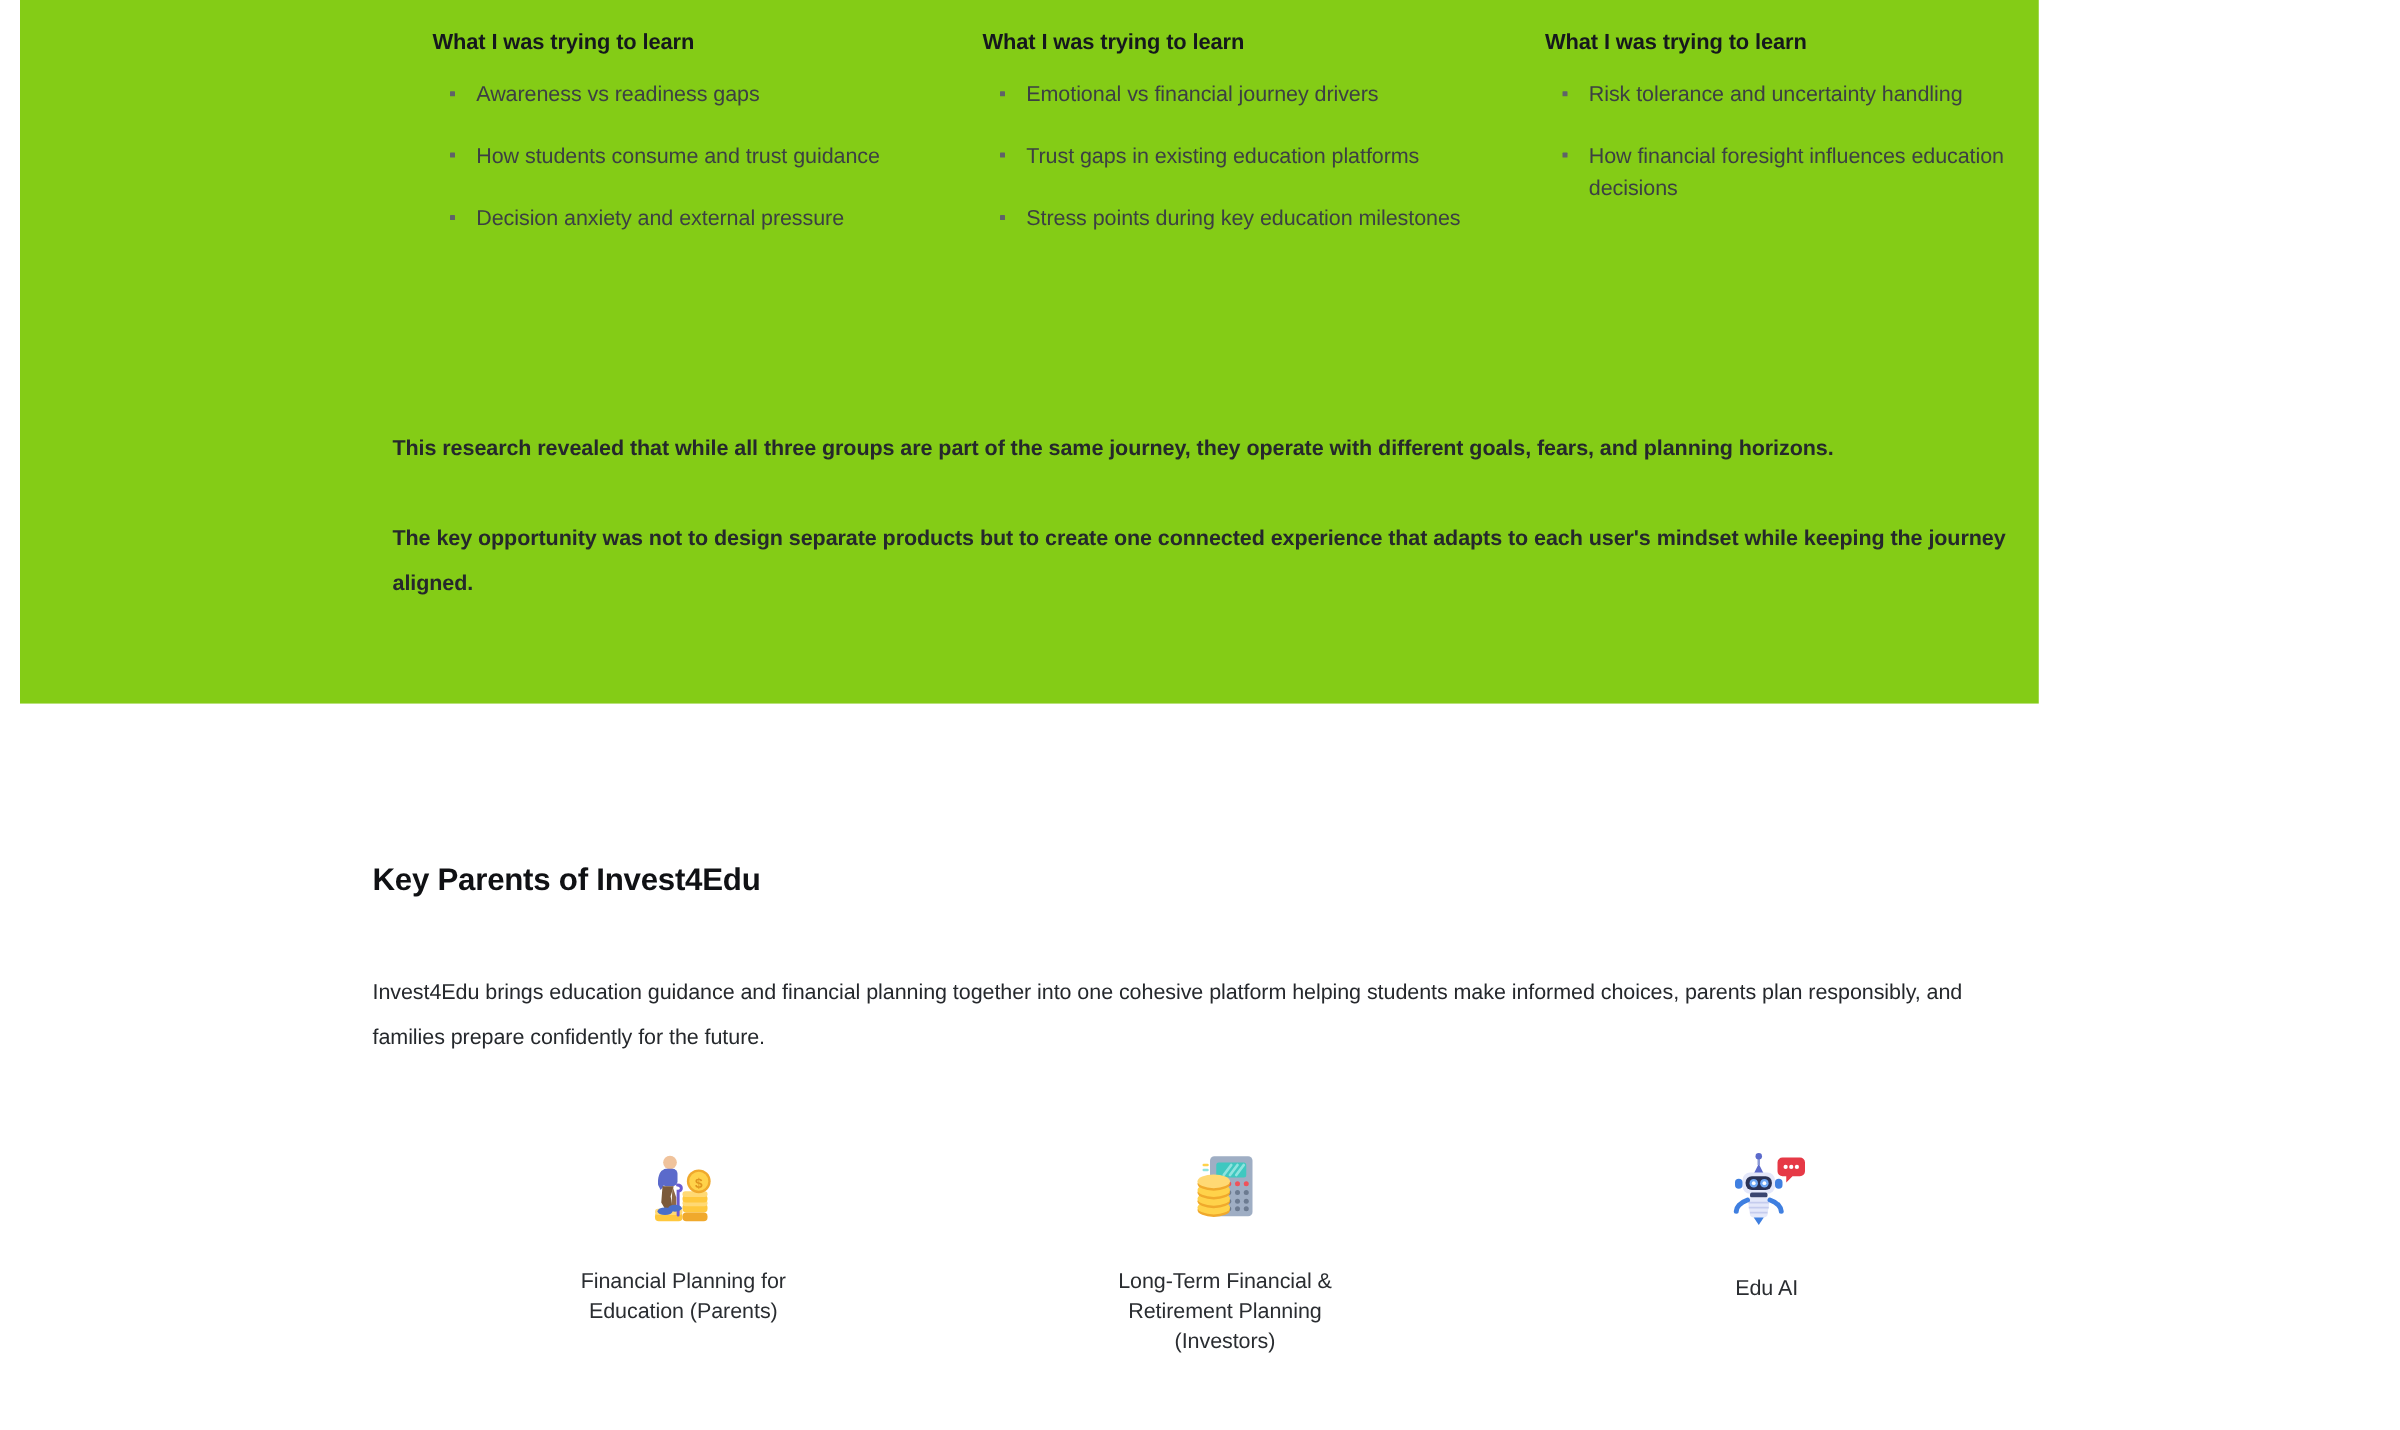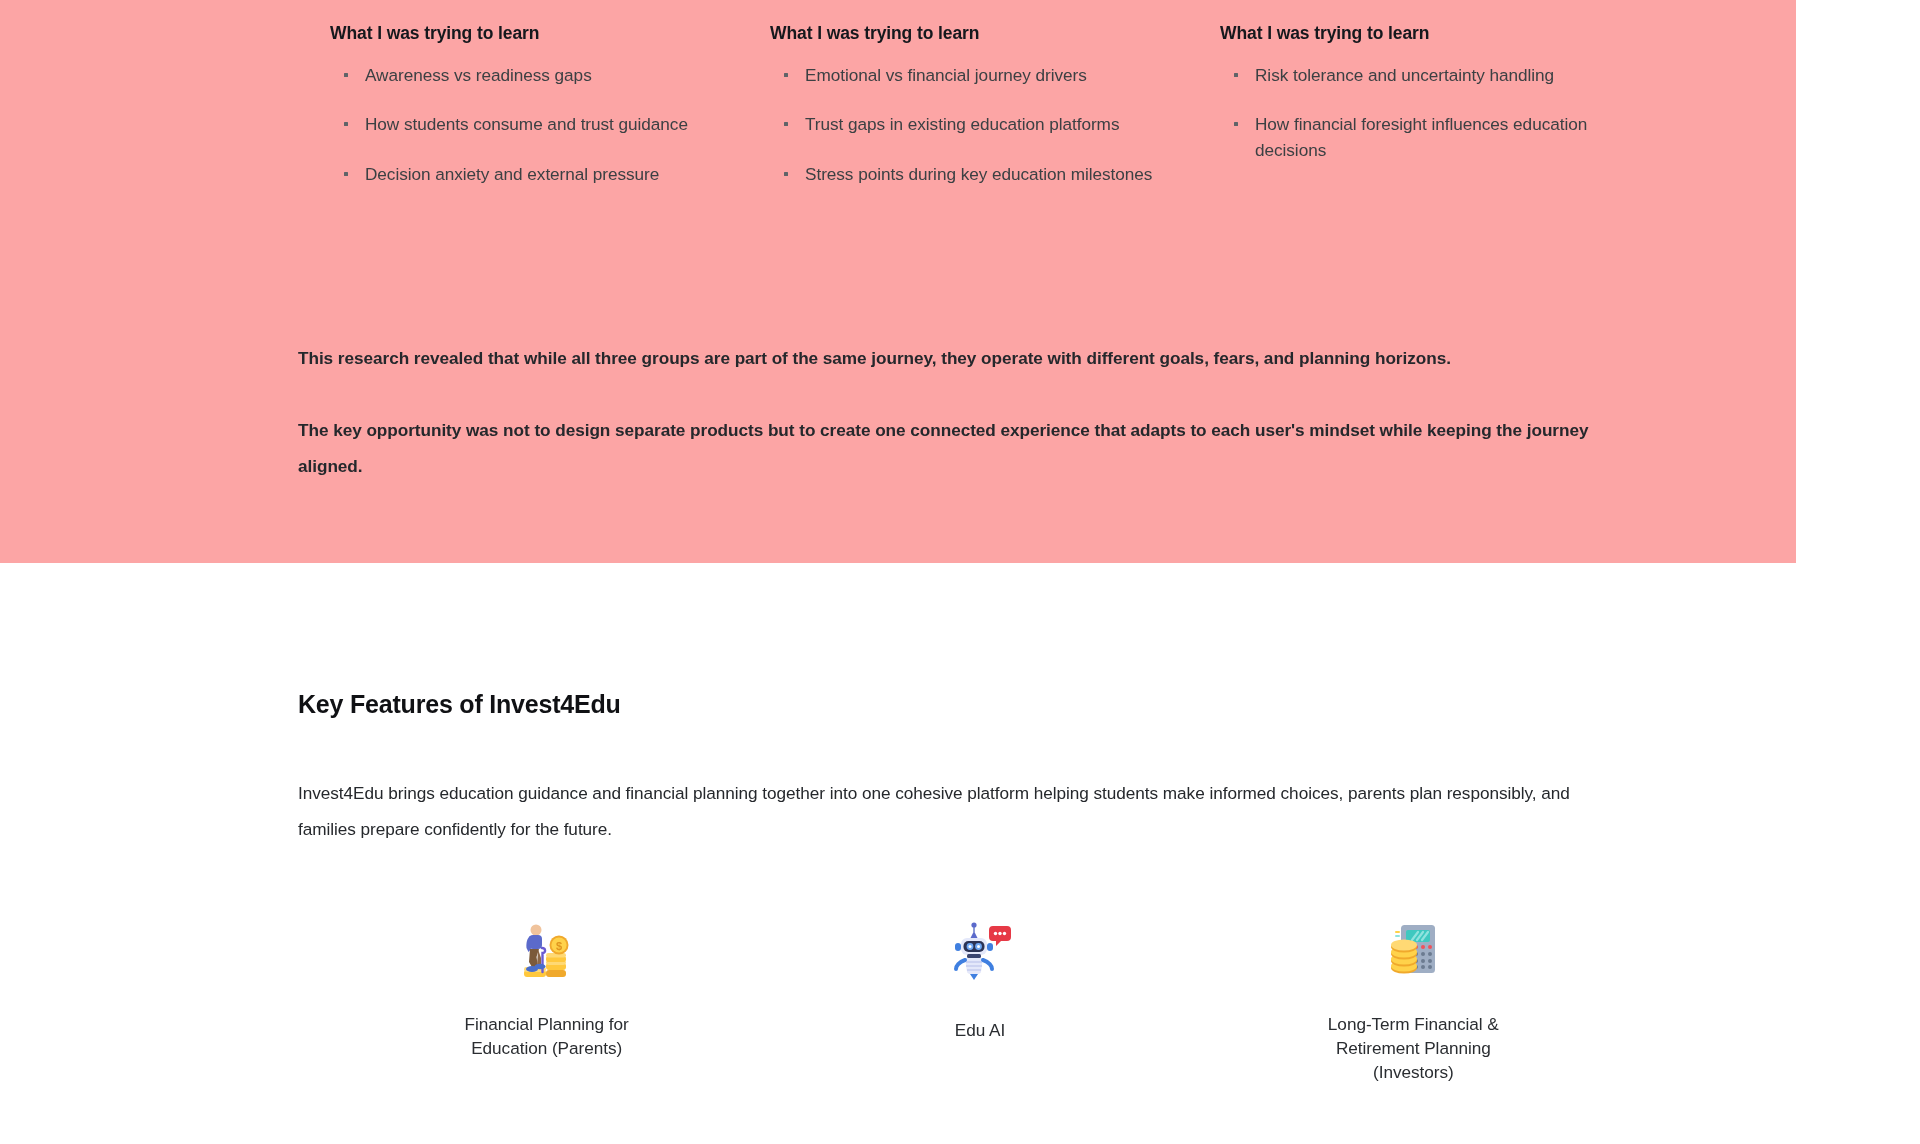--- a/index.html
+++ b/index.html
@@ -12,24 +12,24 @@
     background: #ffffff;
     font-family: "Liberation Sans", sans-serif;
     -webkit-font-smoothing: antialiased;
   }
 
   .page { position: relative; width: 1920px; height: 1144px; }
 
   
   .research-band {
     position: absolute;
-    top: 0; left: 0;
-    width: 1796px;
+    top: 0; left: 16px;
+    width: 1615px;
     height: 563px;
-    background: #fca5a5;
+    background: #84cc16;
   }
 
   .research-cols {
     position: absolute;
     top: 22px;
     left: 330px;
     width: 1300px;
     display: flex;
     gap: 0;
   }
@@ -187,21 +187,21 @@
     <div class="summary">
       <p>This research revealed that while all three groups are part of the same journey, they operate with different goals, fears, and planning horizons.</p>
       <div class="gap"></div>
       <p> The key opportunity was not to design separate products but to create one connected experience that adapts to each user's mindset while keeping the journey aligned.</p>
     </div>
 
   </div>
 
   <div class="features-band">
 
-    <h2 class="features-title">Key Features of Invest4Edu</h2>
+    <h2 class="features-title">Key Parents of Invest4Edu</h2>
     <p class="features-intro">Invest4Edu brings education guidance and financial planning together into one cohesive platform helping students make informed choices, parents plan responsibly, and families prepare confidently for the future.</p>
 
     <div class="feature-row">
 
 
       <div class="feature-item">
         <div class="feature-icon">
           <svg width="62" height="58" viewBox="0 0 62 58" xmlns="http://www.w3.org/2000/svg">
 
             <rect x="8" y="48" width="22" height="7" rx="3" fill="#FFC83D"></rect>
@@ -221,56 +221,20 @@
             <circle cx="20" cy="8" r="5.5" fill="#F0C39C"></circle>
             <path d="M14 14 C11.5 16 10 20 10.5 26 L12.5 30 L15 27 L14 22 Z" fill="#5B6ACB"></path>
             <rect x="13" y="13" width="13" height="14" rx="4" fill="#5B6ACB"></rect>
             <path d="M14 27 L13 40 L16.5 46 L22 44 L20.5 35 L23 27 Z" fill="#7B5A3A"></path>
             <path d="M22 27 L25 36 L25 44 L21 45 Z" fill="#8C6848"></path>
             <ellipse cx="16" cy="47" rx="6" ry="3" fill="#4A6EC9"></ellipse>
             <ellipse cx="24" cy="44.5" rx="5.5" ry="2.8" fill="#4A6EC9"></ellipse>
           </svg>
         </div>
         <div class="feature-label">Financial Planning for Education (Parents)</div>
-      </div>
-
-      <div class="feature-item single">
-        <div class="feature-icon">
-          <svg width="62" height="58" viewBox="0 0 62 58" xmlns="http://www.w3.org/2000/svg">
-
-            <path d="M25 9 L21 17 L29 17 Z" fill="#5B6ACB"></path>
-            <rect x="24" y="3" width="2" height="7" fill="#8C9AD6"></rect>
-            <circle cx="25" cy="3" r="2.6" fill="#5B6ACB"></circle>
-
-            <rect x="12" y="16" width="26" height="17" rx="6" fill="#E4E8FA"></rect>
-            <rect x="14.5" y="19" width="21" height="11" rx="5" fill="#2B3355"></rect>
-            <circle cx="21" cy="24.5" r="3.4" fill="#6FA8F5"></circle>
-            <circle cx="29.5" cy="24.5" r="3.4" fill="#6FA8F5"></circle>
-            <circle cx="21" cy="24.5" r="1.5" fill="#FFFFFF"></circle>
-            <circle cx="29.5" cy="24.5" r="1.5" fill="#FFFFFF"></circle>
-
-            <rect x="6" y="21" width="6" height="8" rx="3" fill="#3F7FE0"></rect>
-            <rect x="38" y="21" width="6" height="8" rx="3" fill="#3F7FE0"></rect>
-
-            <rect x="18" y="32" width="14" height="4" rx="1.5" fill="#3A4570"></rect>
-
-            <path d="M16 36 H34 L32 50 C31 53.5 19 53.5 18 50 Z" fill="#E4E8FA"></path>
-            <path d="M17 40 H33 M17 44 H33 M18 48 H32" stroke="#C5CCEE" stroke-width="1.4"></path>
-            <path d="M21 52 L25 58 L29 52 Z" fill="#3F7FE0"></path>
-
-            <path d="M16 38 C10 40 7 44 7 47" fill="none" stroke="#3F7FE0" stroke-width="4" stroke-linecap="round"></path>
-            <path d="M34 38 C40 40 43 44 43 47" fill="none" stroke="#3F7FE0" stroke-width="4" stroke-linecap="round"></path>
-
-            <path d="M44 4 H58 A4 4 0 0 1 62 8 V15 A4 4 0 0 1 58 19 H52 L47 24 V19 H44 A4 4 0 0 1 40 15 V8 A4 4 0 0 1 44 4 Z" fill="#E63946"></path>
-            <circle cx="46.5" cy="11.5" r="1.7" fill="#FFFFFF"></circle>
-            <circle cx="51" cy="11.5" r="1.7" fill="#FFFFFF"></circle>
-            <circle cx="55.5" cy="11.5" r="1.7" fill="#FFFFFF"></circle>
-          </svg>
-        </div>
-        <div class="feature-label">Edu AI</div>
       </div>
 
       <div class="feature-item">
         <div class="feature-icon">
           <svg width="62" height="58" viewBox="0 0 62 58" xmlns="http://www.w3.org/2000/svg">
 
             <rect x="19" y="3" width="34" height="48" rx="3.5" fill="#9FAEC4"></rect>
             <rect x="24" y="8" width="24" height="12" rx="2" fill="#3FC8C0"></rect>
             <path d="M30 18 L36 10 M35 18 L41 10 M40 18 L46 10" stroke="#8FE3DE" stroke-width="2.2" stroke-linecap="round"></path>
             <circle cx="27" cy="25" r="2" fill="#F0525B"></circle>
@@ -299,16 +263,52 @@
             <ellipse cx="22" cy="37" rx="13" ry="5.5" fill="#FFD24A"></ellipse>
             <ellipse cx="22" cy="32" rx="13" ry="5.5" fill="#F0A92C"></ellipse>
             <ellipse cx="22" cy="30" rx="13" ry="5.5" fill="#FFD24A"></ellipse>
             <ellipse cx="22" cy="25" rx="13" ry="5.5" fill="#F0A92C"></ellipse>
             <ellipse cx="22" cy="23" rx="13" ry="5.5" fill="#FFD974"></ellipse>
           </svg>
         </div>
         <div class="feature-label">Long-Term Financial &amp; Retirement Planning (Investors)</div>
       </div>
 
+      <div class="feature-item single">
+        <div class="feature-icon">
+          <svg width="62" height="58" viewBox="0 0 62 58" xmlns="http://www.w3.org/2000/svg">
+
+            <path d="M25 9 L21 17 L29 17 Z" fill="#5B6ACB"></path>
+            <rect x="24" y="3" width="2" height="7" fill="#8C9AD6"></rect>
+            <circle cx="25" cy="3" r="2.6" fill="#5B6ACB"></circle>
+
+            <rect x="12" y="16" width="26" height="17" rx="6" fill="#E4E8FA"></rect>
+            <rect x="14.5" y="19" width="21" height="11" rx="5" fill="#2B3355"></rect>
+            <circle cx="21" cy="24.5" r="3.4" fill="#6FA8F5"></circle>
+            <circle cx="29.5" cy="24.5" r="3.4" fill="#6FA8F5"></circle>
+            <circle cx="21" cy="24.5" r="1.5" fill="#FFFFFF"></circle>
+            <circle cx="29.5" cy="24.5" r="1.5" fill="#FFFFFF"></circle>
+
+            <rect x="6" y="21" width="6" height="8" rx="3" fill="#3F7FE0"></rect>
+            <rect x="38" y="21" width="6" height="8" rx="3" fill="#3F7FE0"></rect>
+
+            <rect x="18" y="32" width="14" height="4" rx="1.5" fill="#3A4570"></rect>
+
+            <path d="M16 36 H34 L32 50 C31 53.5 19 53.5 18 50 Z" fill="#E4E8FA"></path>
+            <path d="M17 40 H33 M17 44 H33 M18 48 H32" stroke="#C5CCEE" stroke-width="1.4"></path>
+            <path d="M21 52 L25 58 L29 52 Z" fill="#3F7FE0"></path>
+
+            <path d="M16 38 C10 40 7 44 7 47" fill="none" stroke="#3F7FE0" stroke-width="4" stroke-linecap="round"></path>
+            <path d="M34 38 C40 40 43 44 43 47" fill="none" stroke="#3F7FE0" stroke-width="4" stroke-linecap="round"></path>
+
+            <path d="M44 4 H58 A4 4 0 0 1 62 8 V15 A4 4 0 0 1 58 19 H52 L47 24 V19 H44 A4 4 0 0 1 40 15 V8 A4 4 0 0 1 44 4 Z" fill="#E63946"></path>
+            <circle cx="46.5" cy="11.5" r="1.7" fill="#FFFFFF"></circle>
+            <circle cx="51" cy="11.5" r="1.7" fill="#FFFFFF"></circle>
+            <circle cx="55.5" cy="11.5" r="1.7" fill="#FFFFFF"></circle>
+          </svg>
+        </div>
+        <div class="feature-label">Edu AI</div>
+      </div>
+
     </div>
   </div>
 
 </div>
 
 </body></html>

